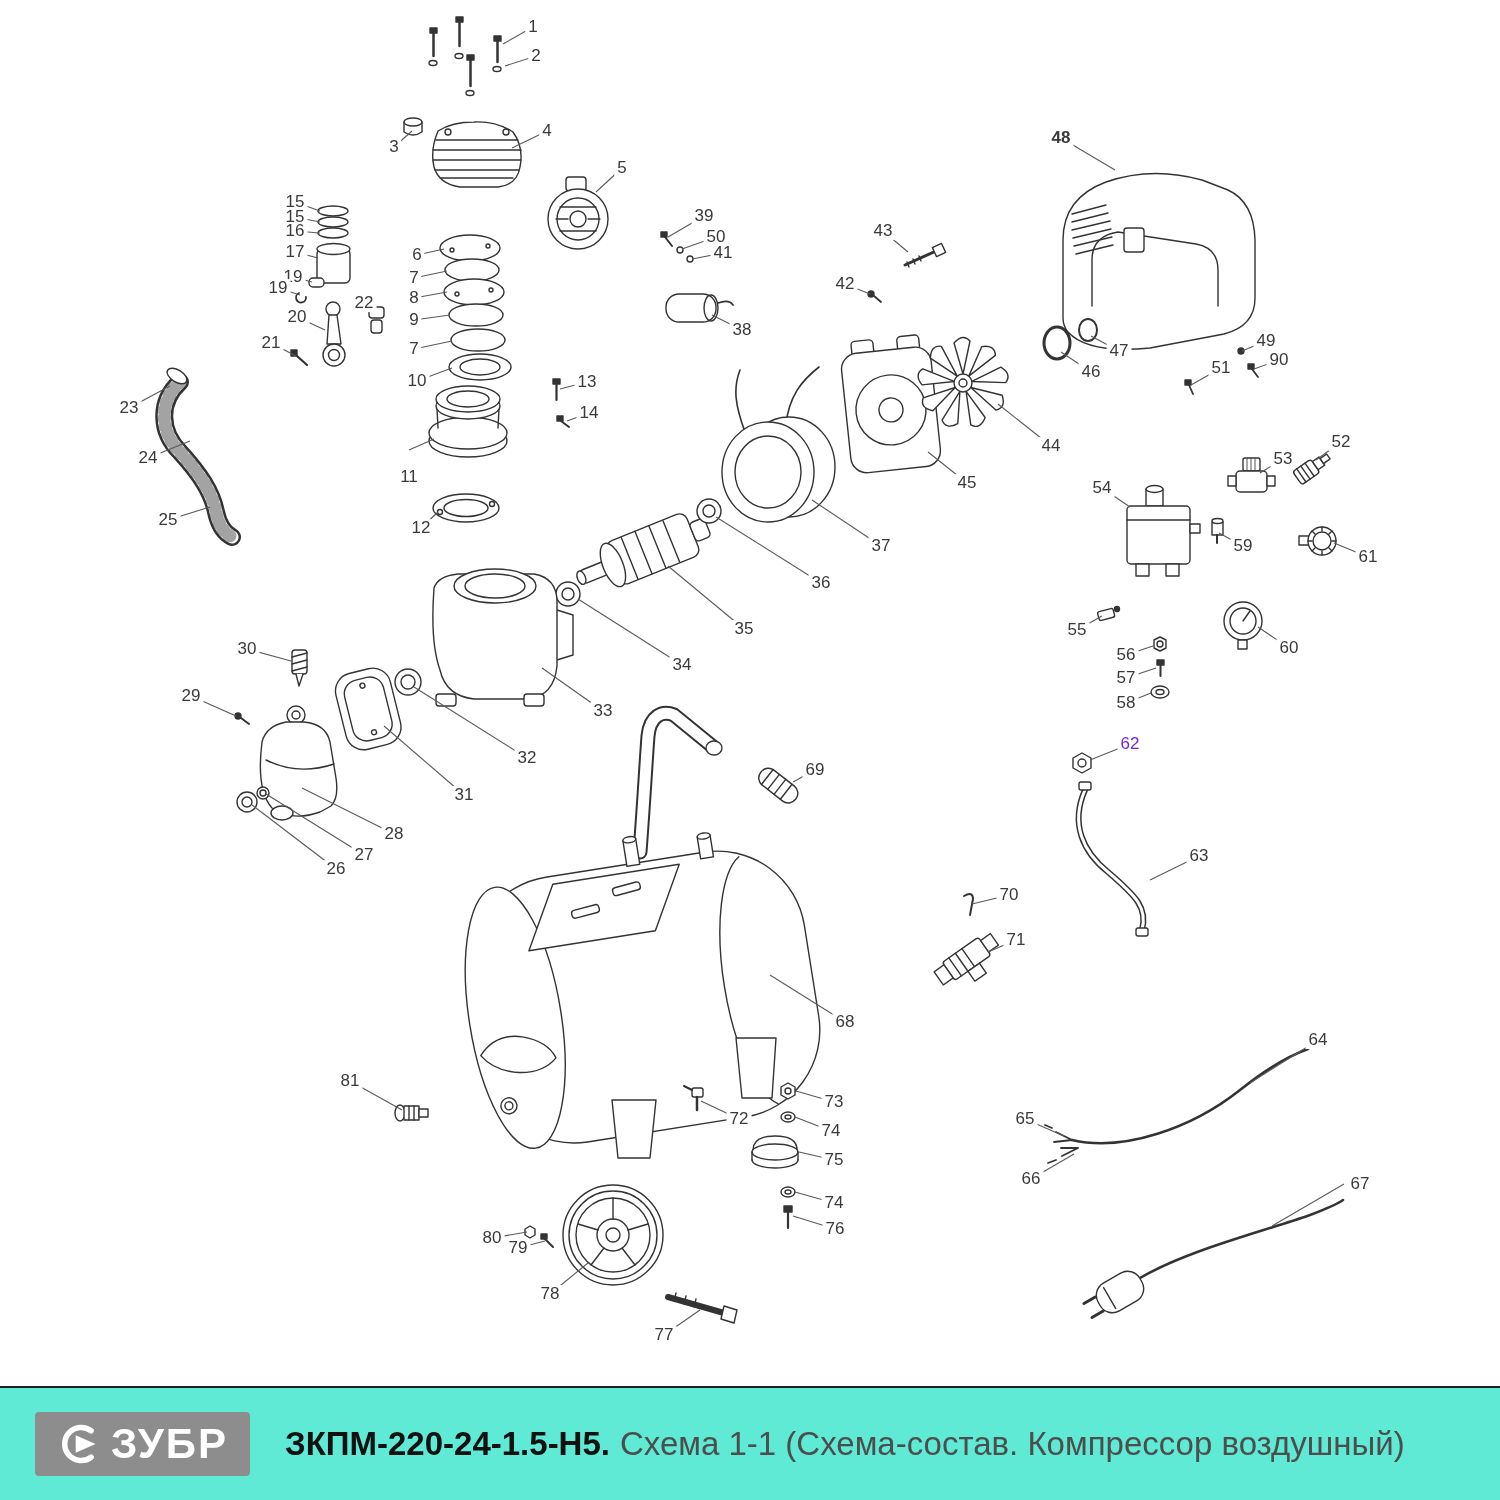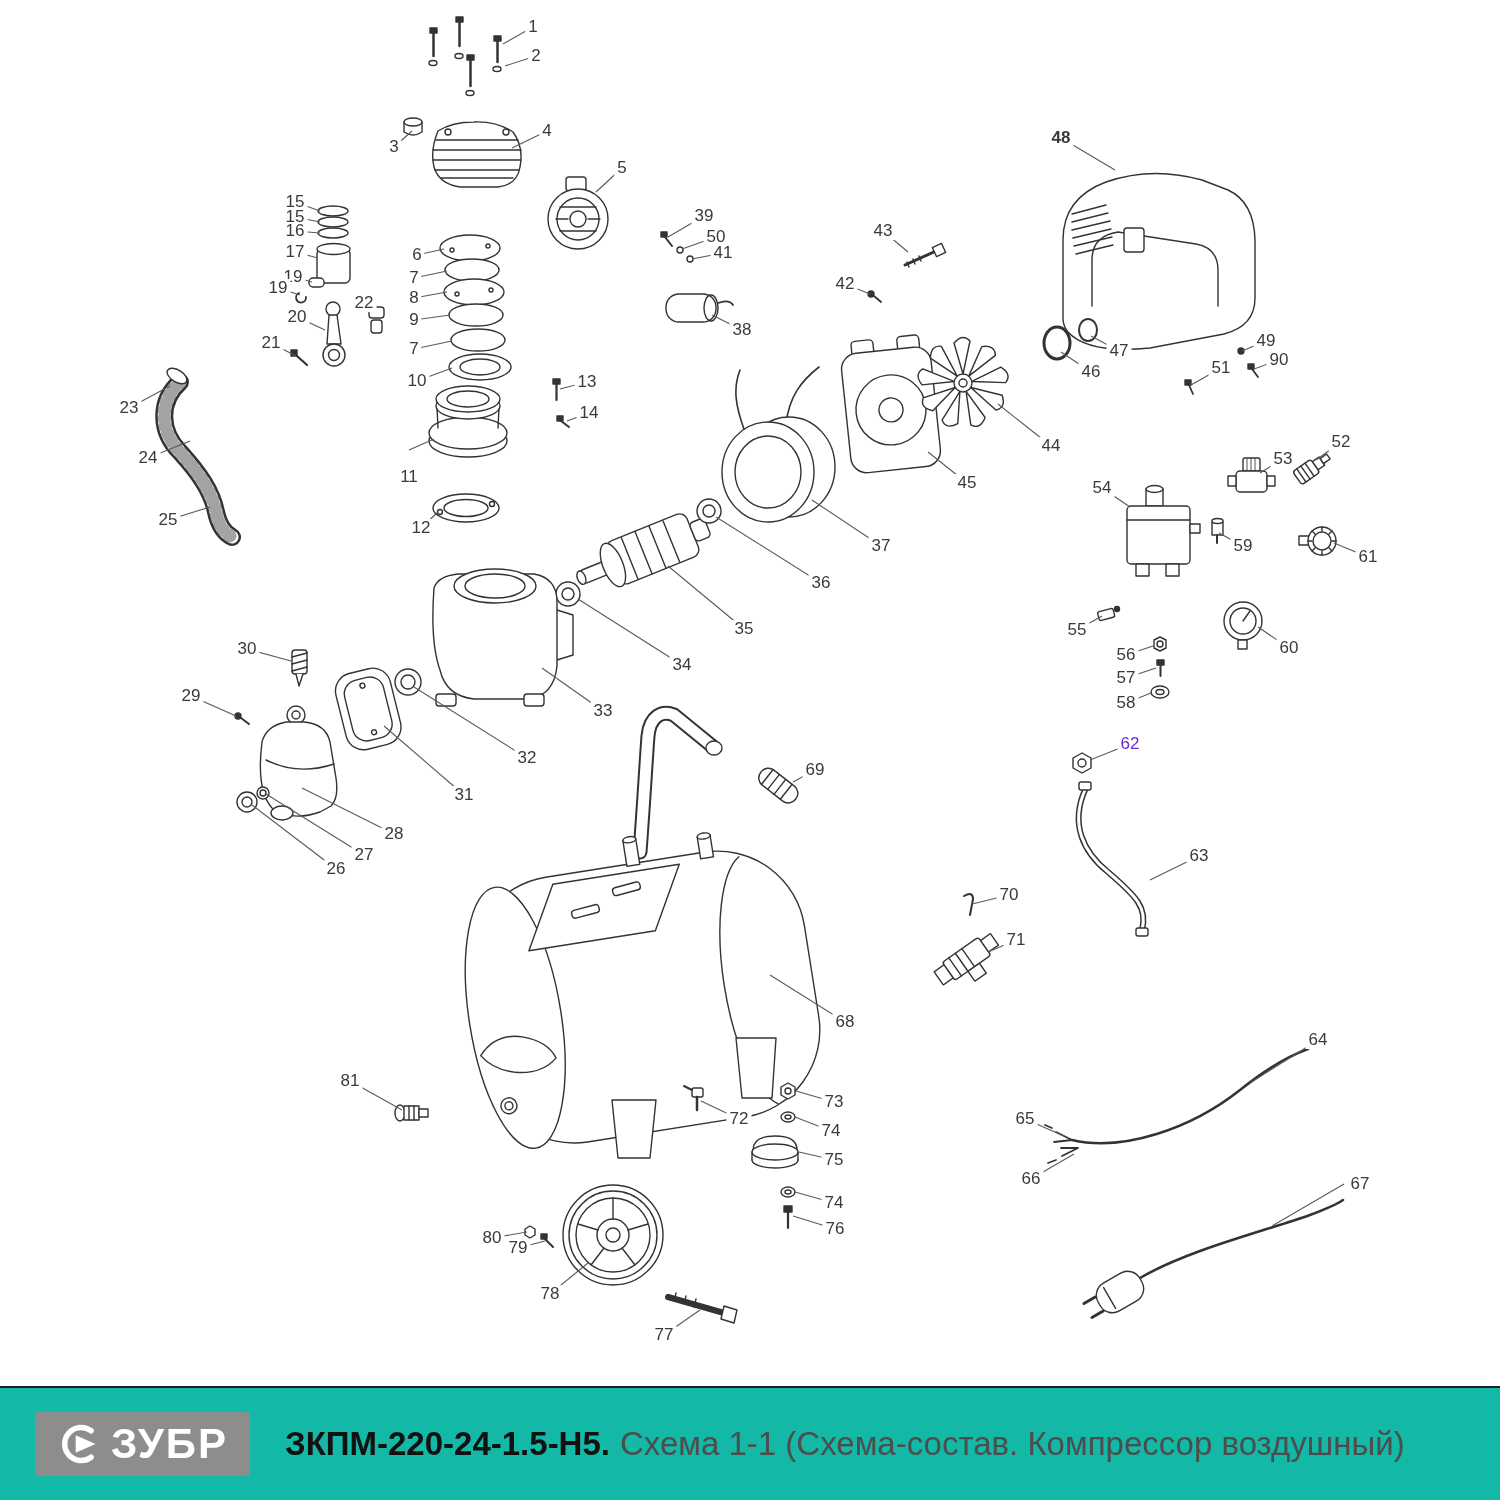--- a/index.html
+++ b/index.html
@@ -8,21 +8,21 @@
     font-family:"Liberation Sans", sans-serif;overflow:hidden;
   }
   .diagram-canvas{position:absolute;left:0;top:0;width:1500px;height:1386px;}
   #diagram-svg{position:absolute;left:0;top:0;}
   #callout-labels{position:absolute;left:0;top:0;width:1500px;height:1386px;pointer-events:none;}
   .callout{
     position:absolute;transform:translate(-50%,-50%);
     font-size:17px;color:#3a3a3a;background:#ffffff;padding:0 3px;line-height:1.05;
     white-space:nowrap;
   }
-  .footer{position:absolute;left:0;top:1386px;width:1500px;height:114px;background:#14b8a6;}
+  .footer{position:absolute;left:0;top:1386px;width:1500px;height:114px;background:#5eead4;}
   .footer-rule{position:absolute;left:0;top:0;width:1500px;height:2px;background:#1f1f1f;}
   .footer-row{position:absolute;left:0;top:2px;width:1500px;height:112px;display:flex;align-items:center;}
   .brand-badge{
     margin-left:35px;width:215px;height:64px;background:#8d8d8d;border-radius:4px;
     display:flex;align-items:center;justify-content:center;gap:10px;flex:0 0 auto;
   }
   .brand-icon{width:44px;height:44px;}
   .brand-text{color:#ffffff;font-size:42px;font-weight:bold;letter-spacing:2px;line-height:1;}
   .doc-title{margin-left:35px;font-size:33px;white-space:nowrap;}
   .doc-title .model{font-weight:bold;color:#111111;}

